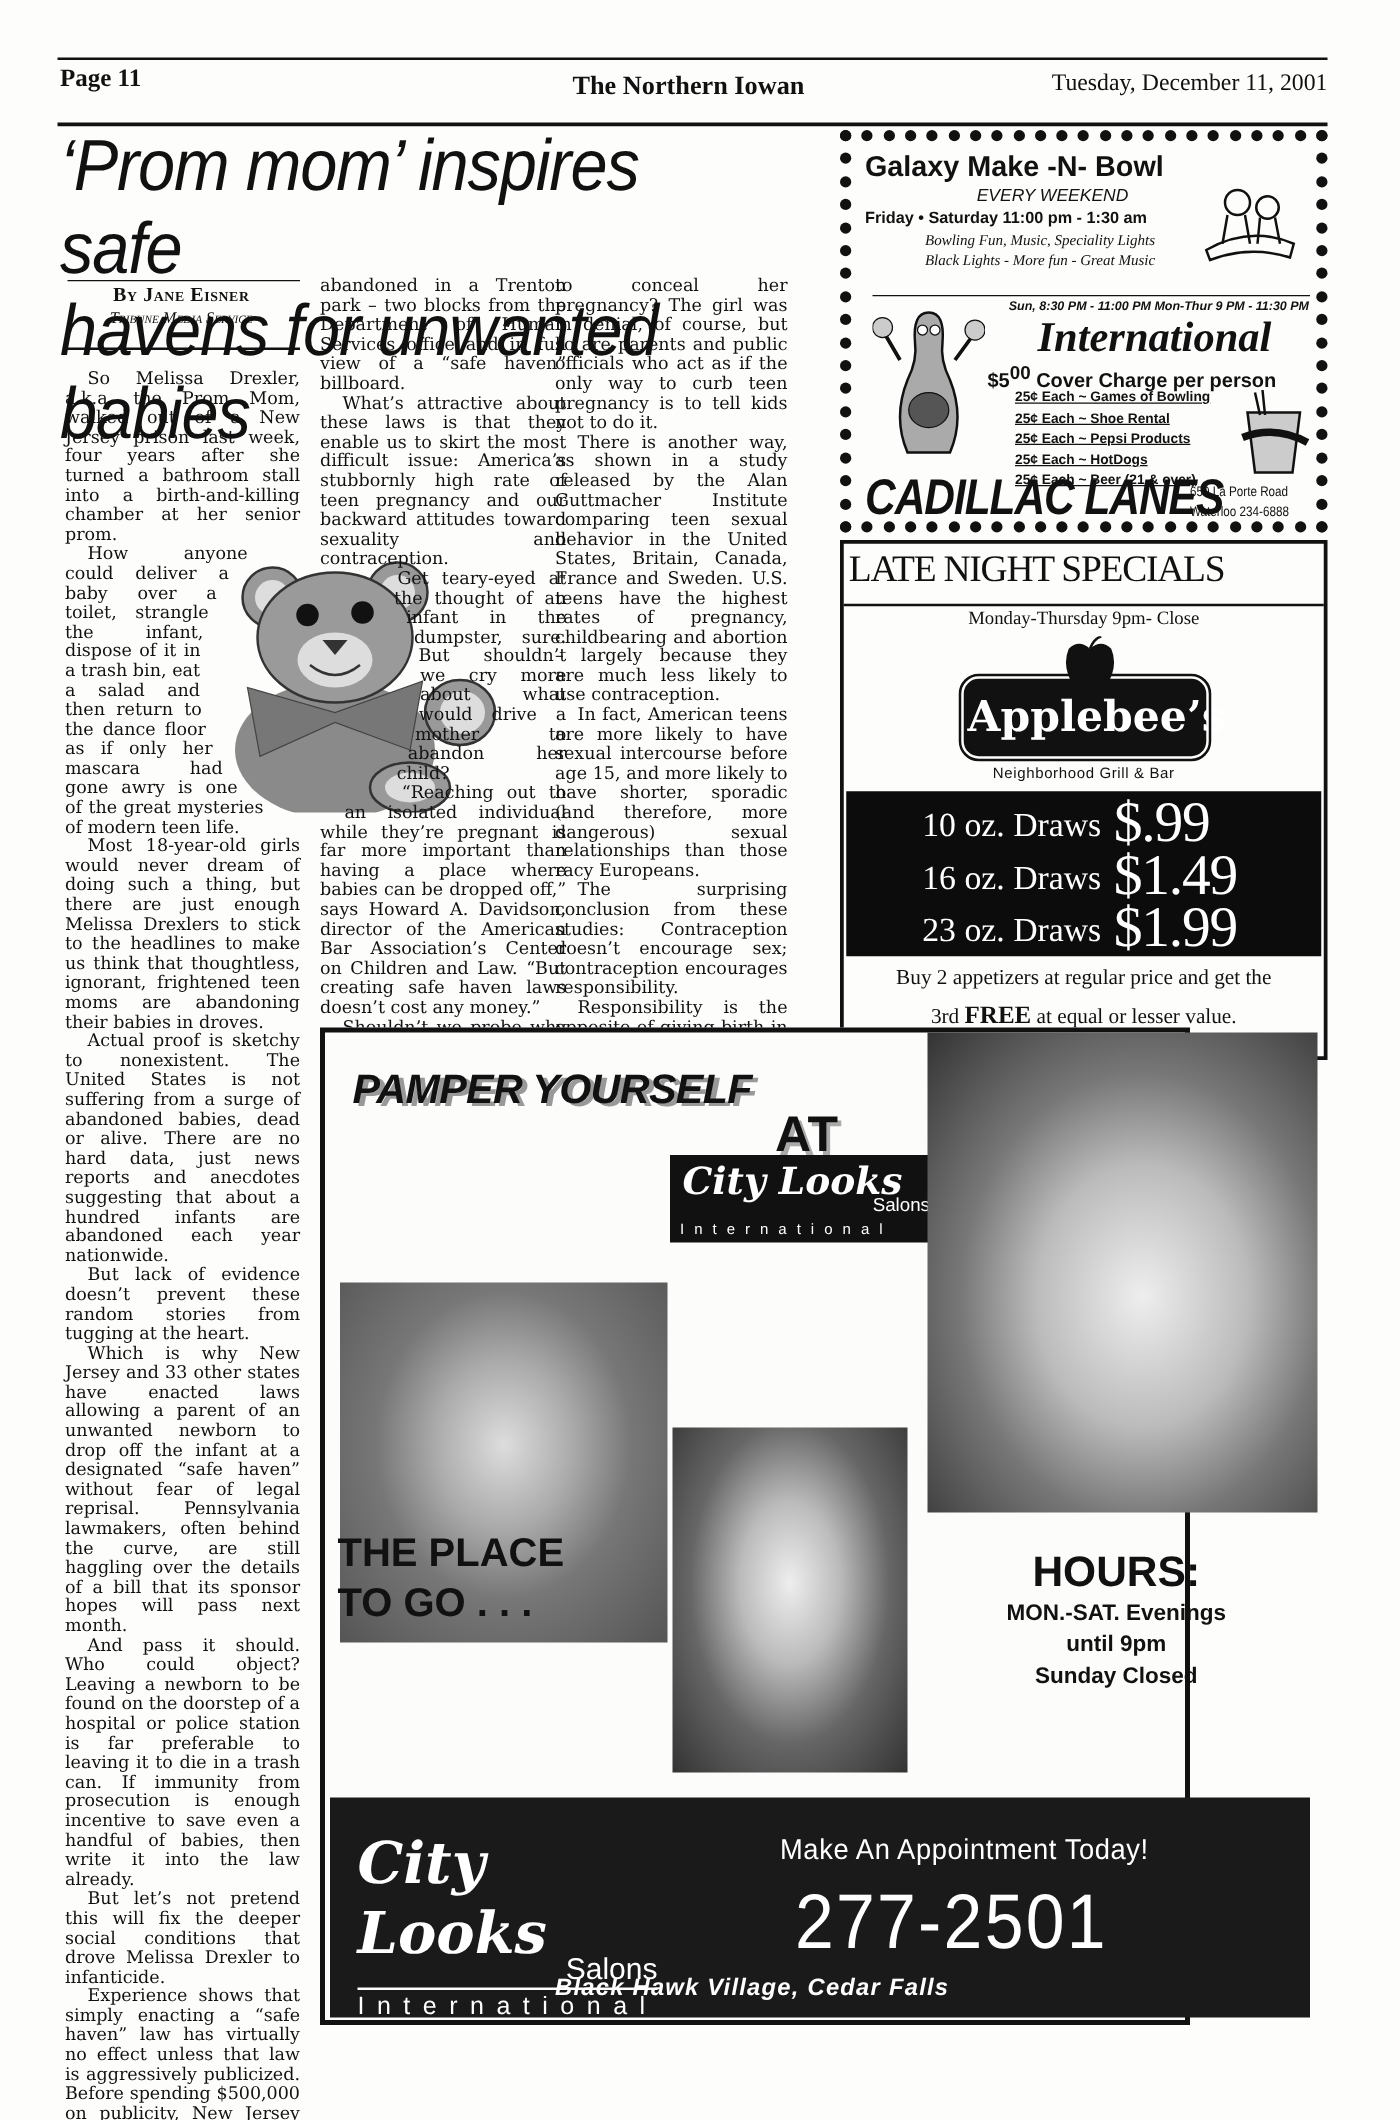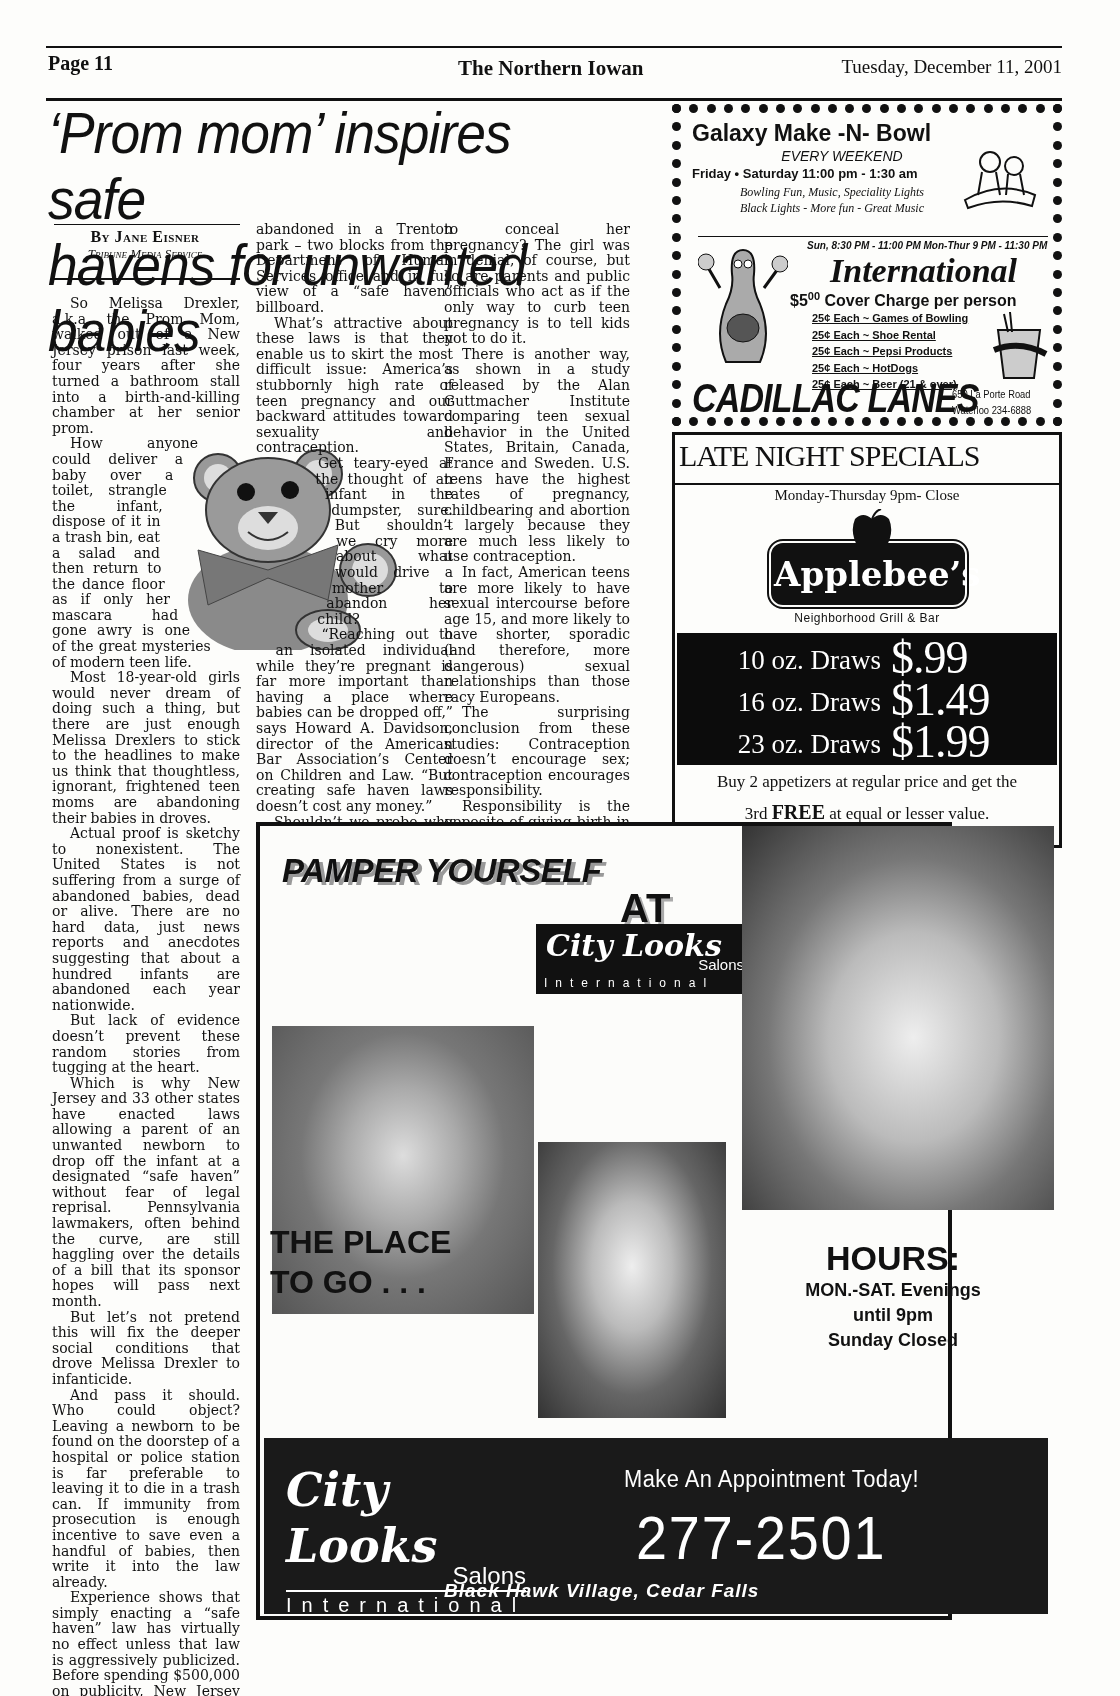--- a/index.html
+++ b/index.html
@@ -25,21 +25,21 @@
   .dots-row { position: absolute; display: flex; justify-content: space-between; }
   .dot { width: 9px; height: 9px; border-radius: 50%; background: #111; }
   .dots-col { position: absolute; display: flex; flex-direction: column; justify-content: space-between; }
   .galaxy-title { left: 20px; top: 16px; font: bold 23px "Liberation Sans", sans-serif; }
   .galaxy-sub { left: 70px; top: 44px; width: 200px; text-align: center; font: italic 14px "Liberation Sans", sans-serif; }
   .galaxy-time { left: 20px; top: 62px; font: bold 13px "Liberation Sans", sans-serif; }
   .galaxy-desc { left: 50px; top: 80px; width: 220px; text-align: center; font: italic 12px/16px "Liberation Serif", serif; }
   .qm-time { left: 135px; top: 136px; font: bold italic 10px "Liberation Sans", sans-serif; }
   .qm-title { left: 158px; top: 148px; font: italic bold 34px "Liberation Serif", serif; }
   .cover { left: 118px; top: 186px; font: bold 16px "Liberation Sans", sans-serif; }
-  .cover sup { font-size: 11px; }
+  .cover sup { font-size: 15px; }
   .specials { left: 140px; top: 206px; width: 180px; text-align: left; font: bold 11px/16.5px "Liberation Sans", sans-serif; text-decoration: underline; }
   .cad-name { left: 20px; top: 272px; font: italic bold 40px "Liberation Sans", sans-serif; letter-spacing: -1px; transform: scaleX(0.85); transform-origin: left top; }
   .cad-addr { left: 280px; top: 282px; font: 11px/16px "Liberation Sans", sans-serif; transform: scaleX(0.85); transform-origin: left top; }
   .pin { left: 26px; top: 140px; width: 90px; height: 130px; }
   .bowl-art { left: 288px; top: 36px; width: 80px; height: 70px; }
   .hotdog { left: 318px; top: 206px; width: 58px; height: 70px; }
   
   .apb { left: 672px; top: 432px; width: 390px; height: 416px; border: 3px solid #111; }
   .apb-title { left: 0; top: 4px; width: 100%; padding-left: 4px; font: 30px "Liberation Serif", serif; letter-spacing: -1px; border-bottom: 2px solid #111; height: 46px; }
   .apb-days { left: 0; top: 52px; width: 100%; text-align: center; font: 15px "Liberation Serif", serif; }
@@ -113,22 +113,22 @@
   <ellipse cx="150" cy="190" rx="20" ry="12" fill="#ddd"></ellipse>
 </svg>
 
 <div class="col col1">
   <p>So Melissa Drexler, a.k.a. the Prom Mom, walked out of a New Jersey prison last week, four years after she turned a bathroom stall into a birth-and-killing chamber at her senior prom.</p>
   <p><span style="float:right;width:80px;height:210px;shape-outside:ellipse(100% 50% at 100% 50%);"></span><span>How anyone could deliver a baby over a toilet, strangle the infant, dispose of it in a trash bin, eat a salad and then return to the dance floor as if only her mascara had gone awry is one of the great mysteries of modern teen life.</span></p>
   <p>Most 18-year-old girls would never dream of doing such a thing, but there are just enough Melissa Drexlers to stick to the headlines to make us think that thoughtless, ignorant, frightened teen moms are abandoning their babies in droves.</p>
   <p>Actual proof is sketchy to nonexistent. The United States is not suffering from a surge of abandoned babies, dead or alive. There are no hard data, just news reports and anecdotes suggesting that about a hundred infants are abandoned each year nationwide.</p>
   <p>But lack of evidence doesn’t prevent these random stories from tugging at the heart.</p>
   <p>Which is why New Jersey and 33 other states have enacted laws allowing a parent of an unwanted newborn to drop off the infant at a designated “safe haven” without fear of legal reprisal. Pennsylvania lawmakers, often behind the curve, are still haggling over the details of a bill that its sponsor hopes will pass next month.</p>
+  <p>And pass it should. Who could object? Leaving a newborn to be found on the doorstep of a hospital or police station is far preferable to leaving it to die in a trash can. If immunity from prosecution is enough incentive to save even a handful of babies, then write it into the law already.</p>
   <p>But let’s not pretend this will fix the deeper social conditions that drove Melissa Drexler to infanticide.</p>
-  <p>And pass it should. Who could object? Leaving a newborn to be found on the doorstep of a hospital or police station is far preferable to leaving it to die in a trash can. If immunity from prosecution is enough incentive to save even a handful of babies, then write it into the law already.</p>
   <p>Experience shows that simply enacting a “safe haven” law has virtually no effect unless that law is aggressively publicized. Before spending $500,000 on publicity, New Jersey received only 15 to 20 calls a month to its “safe haven” toll-free hotline. After ads were plastered on buses and billboards hung along busy thoroughfares earlier this year, the hotline began receiving about 70 to 80 calls a month.</p>
 
 </div>
 
 <div class="col col2">
   <p class="noind">abandoned in a Trenton park – two blocks from the Department of Human Services office and in full view of a “safe haven” billboard.</p>
   <p>What’s attractive about these laws is that they enable us to skirt the most difficult issue: America’s stubbornly high rate of teen pregnancy and our backward attitudes toward sexuality and contraception.</p>
   <p><span style="float:left;width:80px;height:190px;shape-outside:ellipse(100% 50% at 0% 50%);"></span><span>Get teary-eyed at the thought of an infant in the dumpster, sure. But shouldn’t we cry more about what would drive a mother to abandon her child?</span></p>
   <p>“Reaching out to an isolated individual while they’re pregnant is far more important than having a place where babies can be dropped off,” says Howard A. Davidson, director of the American Bar Association’s Center on Children and Law. “But creating safe haven laws doesn’t cost any money.”</p>
   <p>Shouldn’t we probe why someone like Melissa Drexler would feel the desperate need</p>

